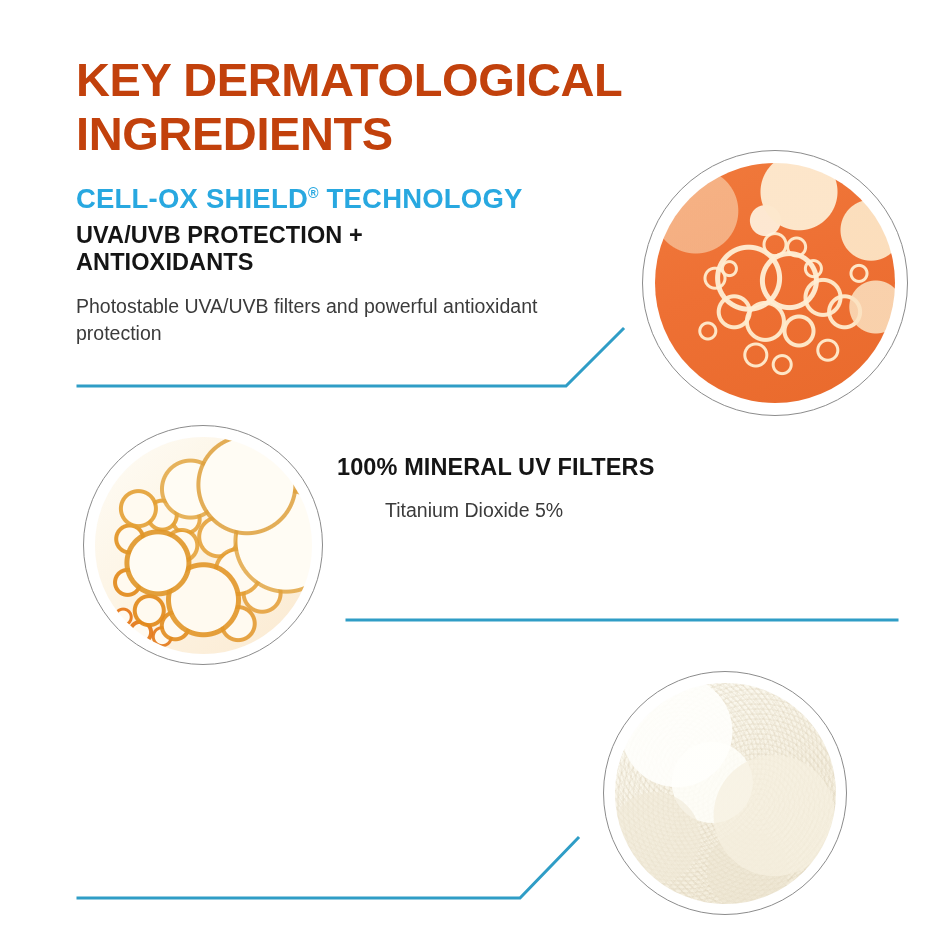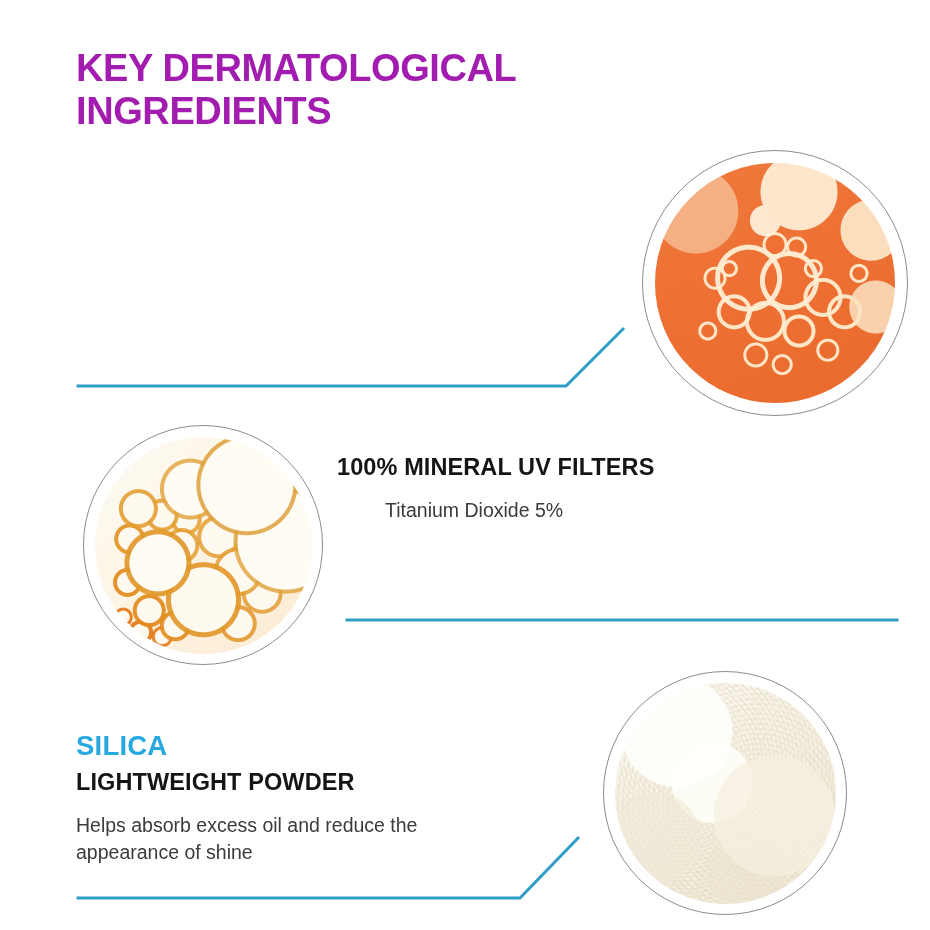--- a/index.html
+++ b/index.html
@@ -19,25 +19,25 @@
     background: #ffffff;
     overflow: hidden;
   }
 
   
   .page-title {
     position: absolute;
     left: 76px;
     top: 22px;
     width: 700px;
-    font-size: 38px;
+    font-size: 47px;
     line-height: 1.13;
     font-weight: 700;
     letter-spacing: -0.4px;
-    color: #a21caf;
+    color: #c2410c;
     text-transform: uppercase;
   }
 
   
   .block { position: absolute; }
   .eyebrow {
     font-size: 27.5px;
     font-weight: 700;
     letter-spacing: 0.2px;
     color: #28a8e0;
@@ -185,27 +185,27 @@
   <div class="photo-circle" style="left:603px; top:671px; width:244px; height:244px;">
     <div class="photo-inner tex-powder" style="left:11px; top:11px; width:221px; height:221px;"></div>
   </div>
 
   <svg id="connectors" viewBox="0 0 930 930">
     <polyline points="78,386 566,386 623,329" fill="none" stroke="#2f9dc6" stroke-width="3" stroke-linecap="square" stroke-linejoin="miter"></polyline>
     <line x1="347" y1="620" x2="897" y2="620" stroke="#2f9dc6" stroke-width="3" stroke-linecap="square"></line>
     <polyline points="78,898 520,898 578,838" fill="none" stroke="#2f9dc6" stroke-width="3" stroke-linecap="square" stroke-linejoin="miter"></polyline>
   </svg>
 
+  <div class="block" style="left:76px; top:183px; width:590px;">
+    <div class="eyebrow"><span>CELL-OX SHIELD</span><sup>®</sup><span> TECHNOLOGY</span></div>
+    <div class="subhead" style="width:430px;">UVA/UVB PROTECTION + ANTIOXIDANTS</div>
+    <div class="body-copy" style="width:470px;">Photostable UVA/UVB filters and powerful antioxidant protection</div>
+  </div>
 
   <div class="block align-right" style="left:337px; top:447px; width:560px;">
     <div class="subhead" style="text-align:left;">100% MINERAL UV FILTERS</div>
     <div class="body-copy" style="text-align:left; margin-left:48px;">
       <div>Titanium Dioxide 5%</div>
     </div>
   </div>
 
-  <div class="block" style="left:76px; top:730px; width:520px;">
-    <div class="eyebrow">SILICA</div>
-    <div class="subhead">LIGHTWEIGHT POWDER</div>
-    <div class="body-copy" style="width:440px;">Helps absorb excess oil and reduce the appearance of shine</div>
-  </div>
 
 </div>
 
 </body></html>

